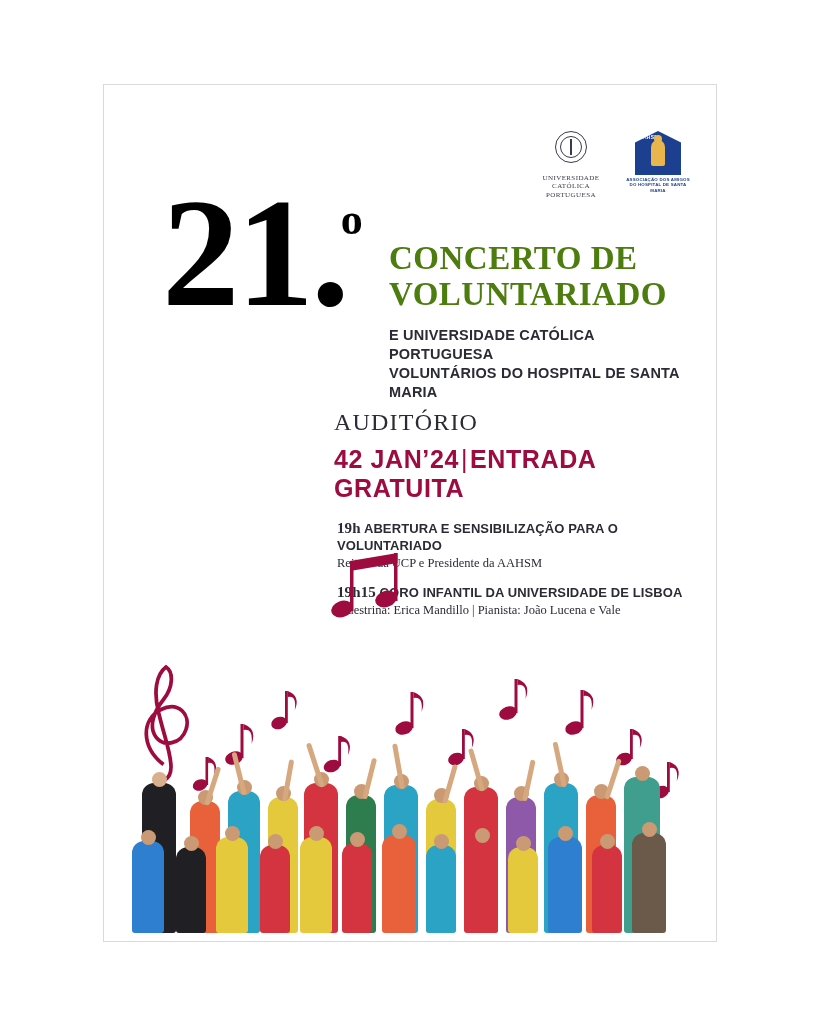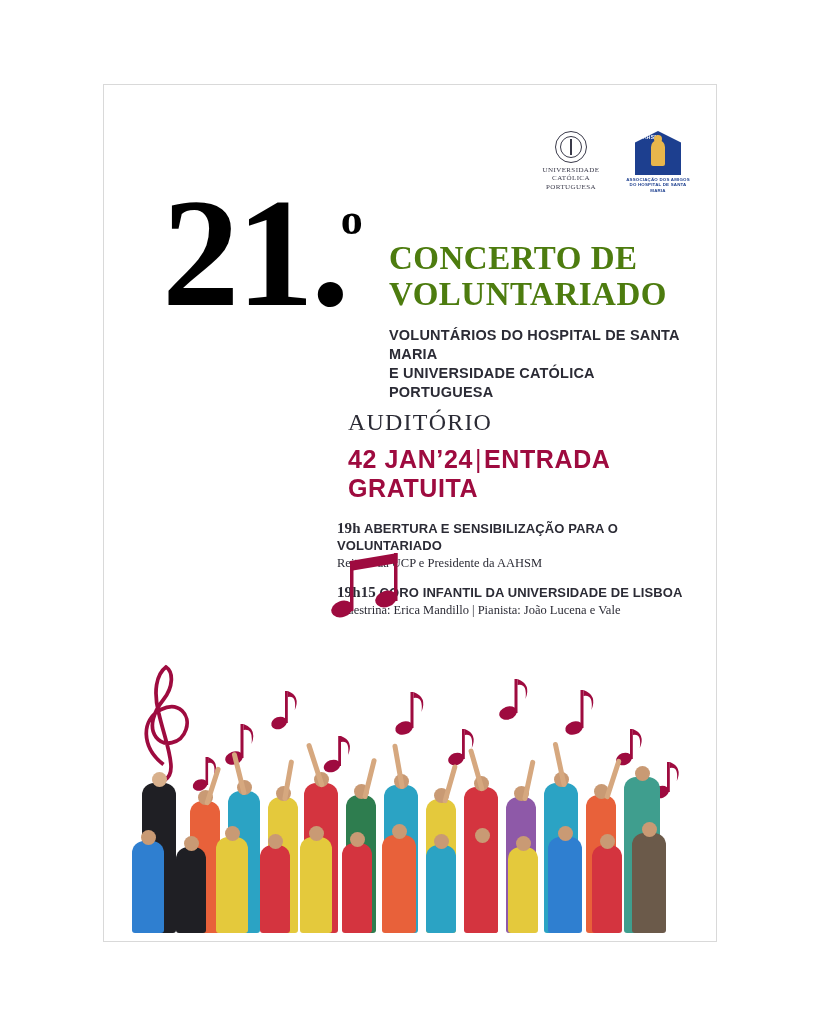--- a/index.html
+++ b/index.html
@@ -31,21 +31,21 @@
     top: 46px;
     display: flex;
     align-items: flex-start;
     gap: 12px;
   }
   .logo-ucp {
     width: 86px;
     display: flex;
     flex-direction: column;
     align-items: center;
-    gap: 3px;
+    gap: 11px;
   }
   .ucp-seal {
     width: 30px;
     height: 30px;
     border-radius: 50%;
     border: 1.4px solid #3a3a4a;
     position: relative;
   }
   .ucp-seal::before {
     content: "";
@@ -180,21 +180,20 @@
     letter-spacing: 0.2px;
     color: #2b2b35;
   }
 
   
   .venue {
     position: absolute;
     left: 230px;
     top: 323px;
     width: 350px;
-    margin-left: 14px;
   }
   .venue-l1, .venue-l2 {
     font-family: "Liberation Serif", serif;
     font-size: 24px;
     line-height: 28px;
     letter-spacing: 1.2px;
     color: #2b2b35;
   }
   .venue-date {
     margin-top: 9px;
@@ -317,22 +316,22 @@
 
   <div class="headline">
     <div class="num-wrap">
       <span class="num">21.</span>
       <span class="num-ord">o</span>
     </div>
     <div class="title-block">
       <div class="title-l1">CONCERTO DE</div>
       <div class="title-l2">VOLUNTARIADO</div>
       <div class="subtitle">
+        <div>E UNIVERSIDADE CATÓLICA PORTUGUESA</div>
         <div>VOLUNTÁRIOS DO HOSPITAL DE SANTA MARIA</div>
-        <div>E UNIVERSIDADE CATÓLICA PORTUGUESA</div>
       </div>
     </div>
   </div>
 
   <div class="venue">
     <div class="venue-l1">AUDITÓRIO</div>
     <div class="venue-date">
       <span>42 JAN’24</span><span class="sep">|</span><span>ENTRADA GRATUITA</span>
     </div>
   </div>

